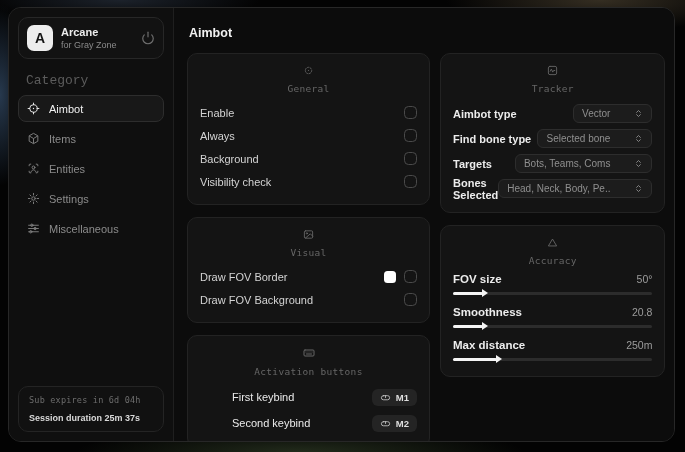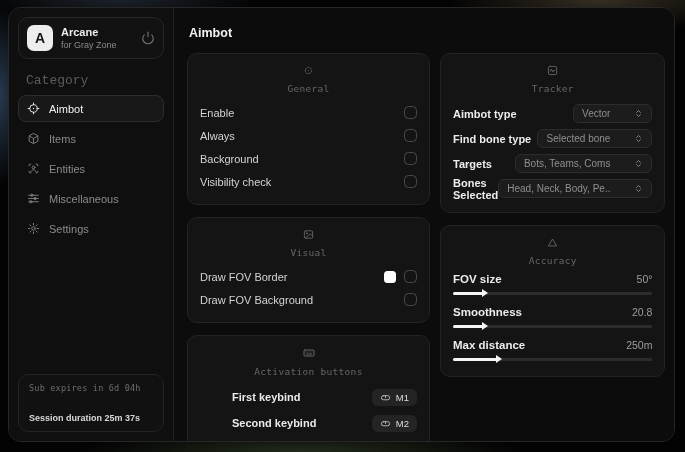--- a/index.html
+++ b/index.html
@@ -27,38 +27,38 @@
   .brand-sub{font-size:9px;color:#8a8a8a;margin-top:2px;}
   .power-btn{margin-left:auto;color:#6f6f6f;display:flex;cursor:pointer;}
   .cat-label{font-size:13px;color:#5c5c5c;margin:10px 0 7px 17px;font-family:Liberation Mono, monospace;}
   nav{padding:0 9px;display:flex;flex-direction:column;gap:3px;}
   .nav-item{display:flex;align-items:center;gap:9px;height:25px;padding:0 8px;border-radius:8px;border:1px solid transparent;color:#8b8b8b;font-size:11px;cursor:pointer;}
   .nav-item .nav-icon{display:flex;color:#7d7d7d;}
   .nav-item.active{background:#181818;border-color:#2d2d2d;color:#f1f1f1;}
   .nav-item.active .nav-icon{color:#e8e8e8;}
   .sidebar-footer{margin:auto 9px 9px;padding:8px 10px;border:1px solid #242424;border-radius:10px;background:#111111;}
   .sub-line{font-family:"DejaVu Sans Mono",monospace;font-size:8.5px;color:#6d6d6d;letter-spacing:.2px;}
-  .session-line{font-size:9px;color:#d9d9d9;font-weight:700;margin-top:20px;}
+  .session-line{font-size:9px;color:#d9d9d9;font-weight:700;margin-top:8px;}
   
   main{flex:1;background:#0c0c0c;padding:13px 13px 0;box-sizing:border-box;overflow:hidden;}
   .page-title{font-size:12.5px;font-weight:700;color:#f2f2f2;margin:5px 0 13px 2px;}
   .columns{display:flex;gap:10px;align-items:flex-start;}
   .col-left{width:243px;min-width:243px;}
   .col-right{flex:1;}
   .card{background:#141414;border:1px solid #232323;border-radius:10px;padding:9px 12px 11px;margin-bottom:12px;box-sizing:border-box;}
   .sec-head{display:flex;align-items:center;gap:7px;color:#666666;font-family:"DejaVu Sans Mono",monospace;font-size:9.5px;letter-spacing:.3px;margin:2px 0 7px;flex-direction:column;}
   .sec-head .sec-icon{display:flex;color:#666666;}
   .row{display:flex;align-items:center;height:23px;}
   .row-label{font-size:11px;color:#d4d4d4;}
   .row-right{margin-left:auto;display:flex;align-items:center;gap:8px;}
   .checkbox{width:13px;height:13px;border:1.5px solid #4a4a4a;border-radius:4.5px;background:transparent;box-sizing:border-box;cursor:pointer;}
   .swatch{width:12px;height:12px;border-radius:3.5px;cursor:pointer;}
   .act-row{height:26px;}
-  .act-row .row-label{font-weight:700;color:#eaeaea;padding-left:32px;}
-  .keybadge{display:flex;align-items:center;gap:5px;background:#242424;border-radius:6px;padding:3px 8px;color:#dedede;font-size:9.5px;font-weight:400;cursor:pointer;}
+  .act-row .row-label{font-weight:400;color:#eaeaea;padding-left:32px;}
+  .keybadge{display:flex;align-items:center;gap:5px;background:#242424;border-radius:6px;padding:3px 8px;color:#dedede;font-size:9.5px;font-weight:700;cursor:pointer;}
   .keybadge .key-icon{display:flex;color:#bdbdbd;}
   .trk-row{height:25px;}
   .trk-row .row-label{font-weight:700;color:#ececec;}
   .dropdown{display:flex;align-items:center;gap:24px;background:#1c1c1c;border:1px solid #2d2d2d;border-radius:6px;padding:3px 8px;color:#8f8f8f;font-size:10px;cursor:pointer;white-space:nowrap;}
   .dropdown .dd-icon{display:flex;color:#8f8f8f;}
   .slider-group{margin:6px 0 11px;}
   .slider-group:last-child{margin-bottom:4px;}
   .slider-top{display:flex;justify-content:space-between;align-items:baseline;}
   .slider-label{font-size:11.5px;font-weight:700;color:#ececec;}
   .slider-value{font-size:10.5px;color:#9c9c9c;}
@@ -125,39 +125,39 @@
               <path d="M7 20H5.5A1.5 1.5 0 0 1 4 18.5V17"></path>
               <circle cx="12" cy="10" r="2.6"></circle>
               <path d="M7.5 18.5c1-2.8 2.7-4 4.5-4s3.5 1.2 4.5 4"></path>
             </svg>
         </span>
         <span class="nav-label">Entities</span>
       </div>
       <div class="nav-item">
         <span class="nav-icon">
           <svg width="13" height="13" viewBox="0 0 24 24" fill="none" stroke="currentColor" stroke-width="1.8" stroke-linecap="round">
+              <circle cx="12" cy="12" r="3.2"></circle>
+              <path d="M12 2.5v3M12 18.5v3M2.5 12h3M18.5 12h3M5.3 5.3l2.1 2.1M16.6 16.6l2.1 2.1M18.7 5.3l-2.1 2.1M7.4 16.6l-2.1 2.1"></path>
+            </svg>
+        </span>
+        <span class="nav-label">Settings</span>
+      </div>
+      <div class="nav-item">
+        <span class="nav-icon">
+          <svg width="13" height="13" viewBox="0 0 24 24" fill="none" stroke="currentColor" stroke-width="1.8" stroke-linecap="round">
               <line x1="3" y1="6" x2="21" y2="6"></line>
               <circle cx="9" cy="6" r="2.2"></circle>
               <line x1="3" y1="12" x2="21" y2="12"></line>
               <circle cx="15" cy="12" r="2.2"></circle>
               <line x1="3" y1="18" x2="21" y2="18"></line>
               <circle cx="7" cy="18" r="2.2"></circle>
             </svg>
         </span>
         <span class="nav-label">Miscellaneous</span>
       </div>
-      <div class="nav-item">
-        <span class="nav-icon">
-          <svg width="13" height="13" viewBox="0 0 24 24" fill="none" stroke="currentColor" stroke-width="1.8" stroke-linecap="round">
-              <circle cx="12" cy="12" r="3.2"></circle>
-              <path d="M12 2.5v3M12 18.5v3M2.5 12h3M18.5 12h3M5.3 5.3l2.1 2.1M16.6 16.6l2.1 2.1M18.7 5.3l-2.1 2.1M7.4 16.6l-2.1 2.1"></path>
-            </svg>
-        </span>
-        <span class="nav-label">Settings</span>
-      </div>
     </nav>
 
     <div class="sidebar-footer">
       <div class="sub-line">Sub expires in 6d 04h</div>
       <div class="session-line">Session duration 25m 37s</div>
     </div>
   </aside>
 
   <main>
     <div class="page-title">Aimbot</div>

